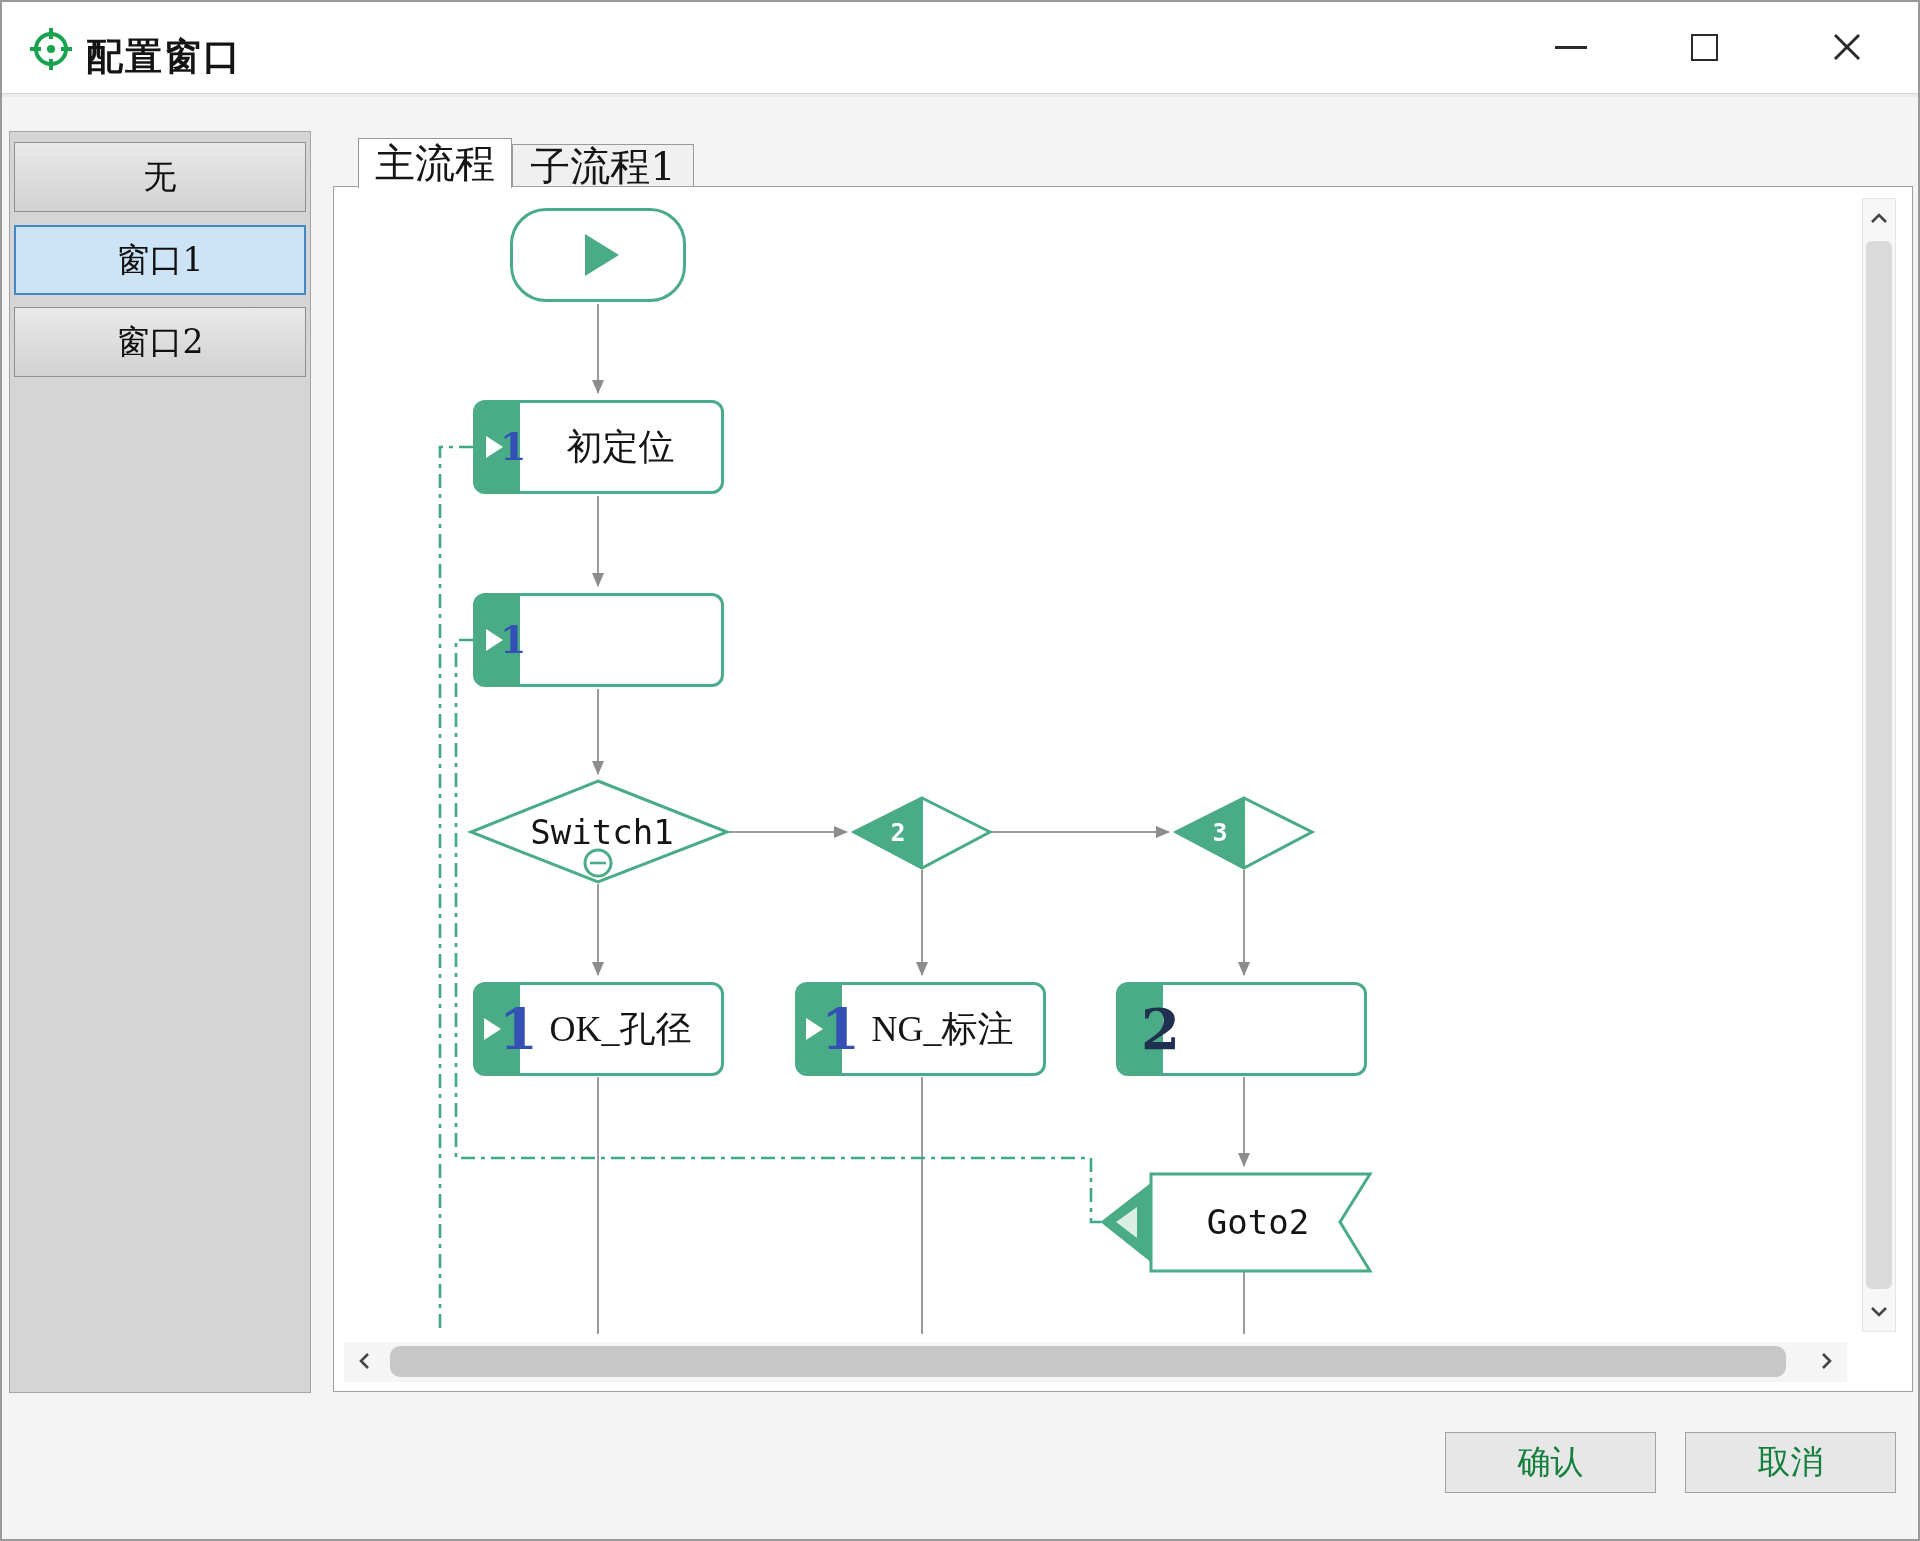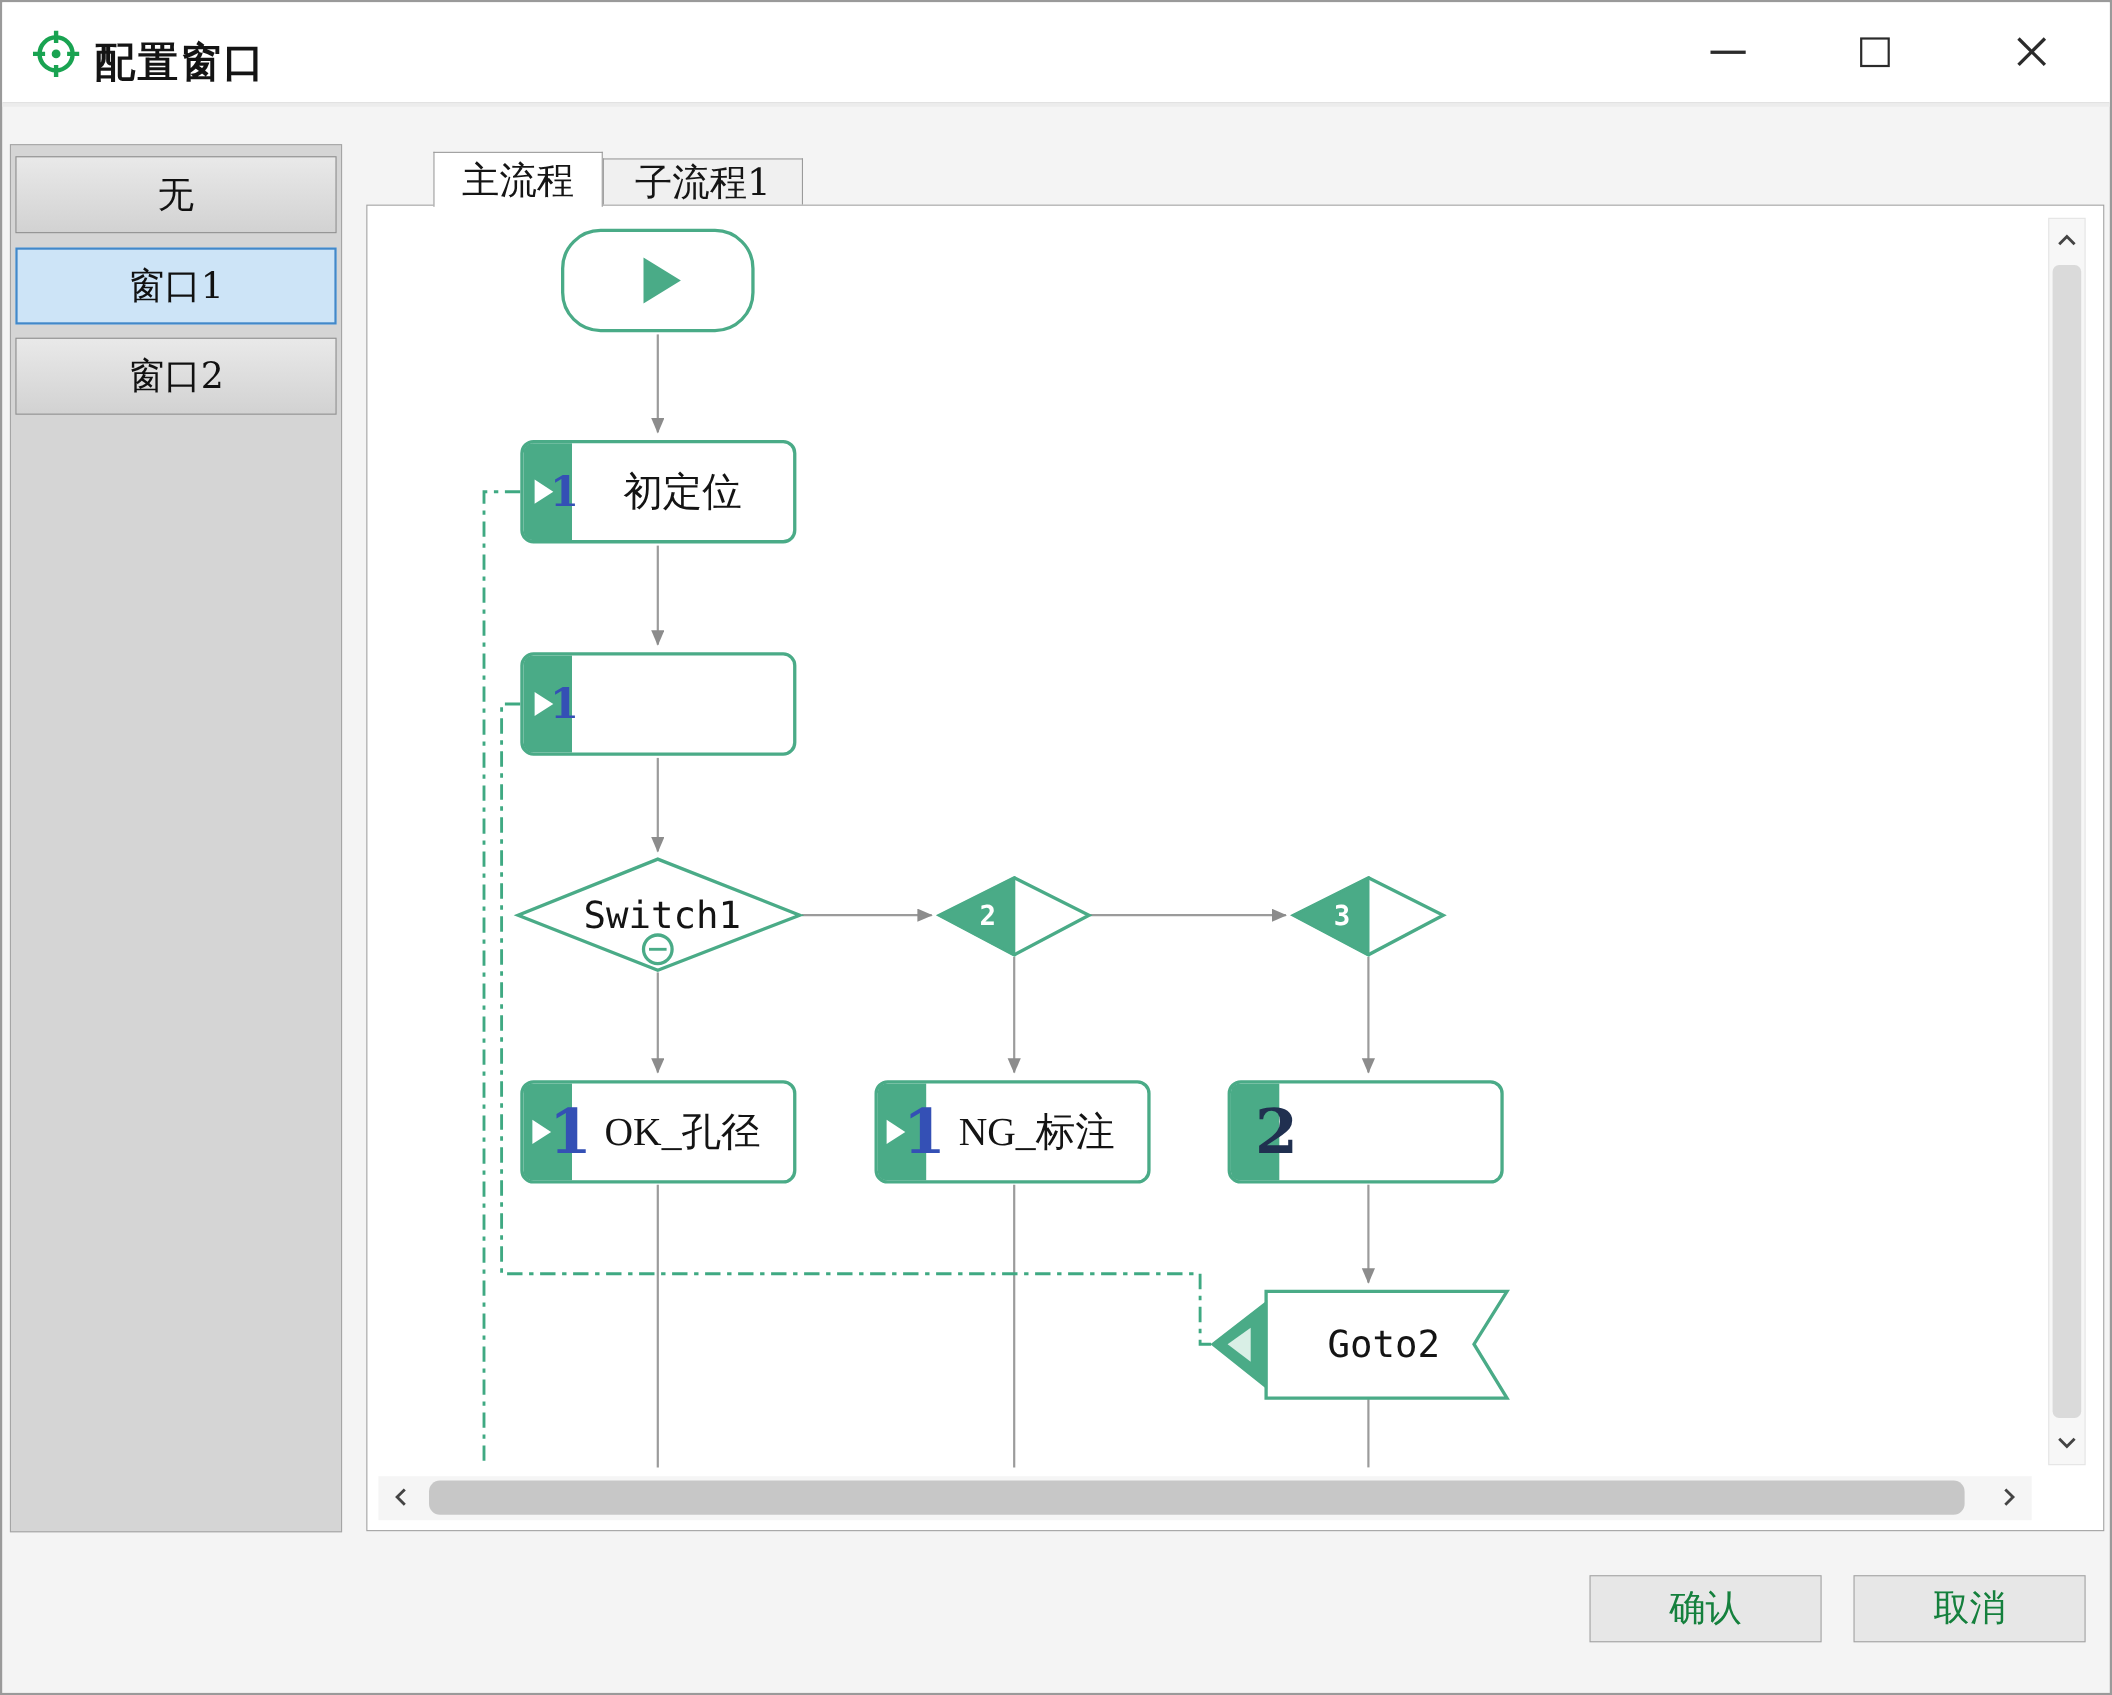--- a/index.html
+++ b/index.html
@@ -46,21 +46,21 @@
     font-size:33px; color:#111; cursor:pointer;
   }
   .side-item.sel {
     background:#cde4f7; border:2px solid #4288c9;
   }
   .si-0 { top:10px; } .si-1 { top:93px; } .si-2 { top:175px; }
 
   
   .tab {
     position:absolute; display:flex; align-items:center; justify-content:center;
-    font-family:"DejaVu Serif", serif; font-size:34px; color:#151515; cursor:pointer;margin-left:36px;
+    font-family:"DejaVu Serif", serif; font-size:40px; color:#151515; cursor:pointer;
   }
   .tab-active {
     left:356px; top:136px; width:154px; height:50px;
     background:#ffffff; border:1px solid #9a9a9a; border-bottom:none; z-index:5;
   }
   .tab-inactive {
     left:510px; top:142px; width:182px; height:43px;
     background:#f0f0f0; border:1px solid #9a9a9a; border-bottom:none; z-index:1;
   }
 

